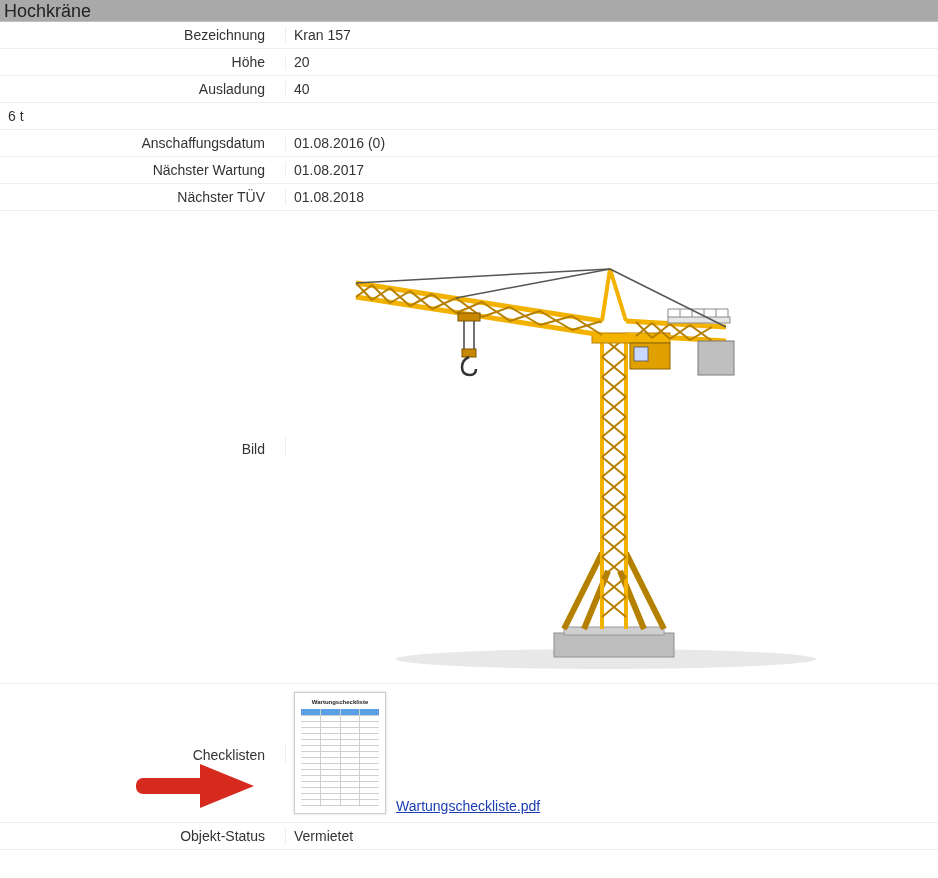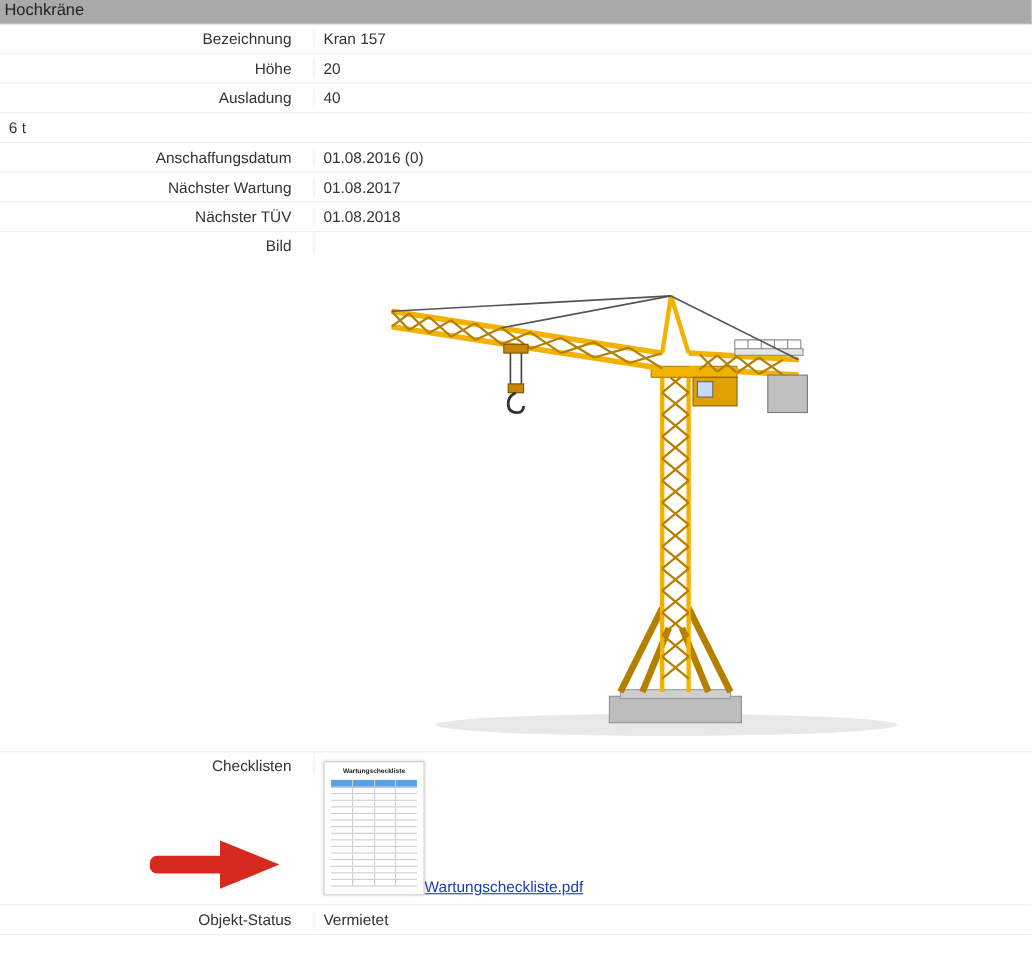--- a/index.html
+++ b/index.html
@@ -1,33 +1,33 @@
 <!DOCTYPE html>
 <html><head>
 <meta charset="utf-8">
 <style>
   html,body{margin:0;padding:0;font-family:Arial,Helvetica,sans-serif;font-size:14px;color:#333;background:#fff}
   .page{width:938px;height:878px;position:relative;overflow:hidden}
-  .hdr{background:#a9a9a9;color:#222;height:20px;padding:1px 4px 0 4px;font-size:15px;border-bottom:1px solid #bfbfbf}
-  .row{display:flex;align-items:flex-start;border-bottom:1px solid #eee}
+  .hdr{background:#a9a9a9;color:#222;height:20px;padding:1px 4px 0 4px;font-size:18px;border-bottom:1px solid #bfbfbf}
+  .row{display:flex;align-items:center;border-bottom:1px solid #eee}
   .row.tight{height:26px;align-items:center}
   .lbl{width:265px;min-width:265px;text-align:right;padding-right:20px;color:#333;border-right:1px solid #eee}
   .val{padding-left:8px;color:#333}
   .imgcell{padding:10px 0 10px 10px}
   .crane-wrap{width:640px;height:452px;position:relative}
   .crane-svg{width:100%;height:100%;display:block}
   .chkcell{display:flex;align-items:flex-end;padding:8px 0 8px 8px}
   .thumb{width:90px;height:120px;border:1px solid #ccc;box-shadow:0 0 3px rgba(0,0,0,.15);background:#fff;position:relative;overflow:hidden}
   .thumb .ttitle{position:absolute;top:6px;left:6px;right:6px;font-size:6px;font-weight:bold;text-align:center;color:#222}
   .thumb .tbl{position:absolute;top:16px;left:6px;right:6px;bottom:6px}
   .thumb .tbl .trow{height:5px;border-bottom:1px solid #cfcfcf;display:flex}
   .thumb .tbl .trow.h{background:#5aa0e6;height:6px}
   .thumb .tbl .trow span{flex:1;border-right:1px solid #cfcfcf}
   .thumb .tbl .trow span:last-child{border-right:none}
-  .flink{color:#1a3db2;font-size:14px}
+  .flink{margin-left:10px;color:#1a3db2;font-size:14px}
   .arrow{position:absolute;left:136px;top:760px;width:120px;height:50px;pointer-events:none}
   .arrow svg{width:100%;height:100%}
 </style>
 </head>
 <body>
 
 <div class="page">
 
   <div class="hdr">
     <span>Hochkräne</span>

